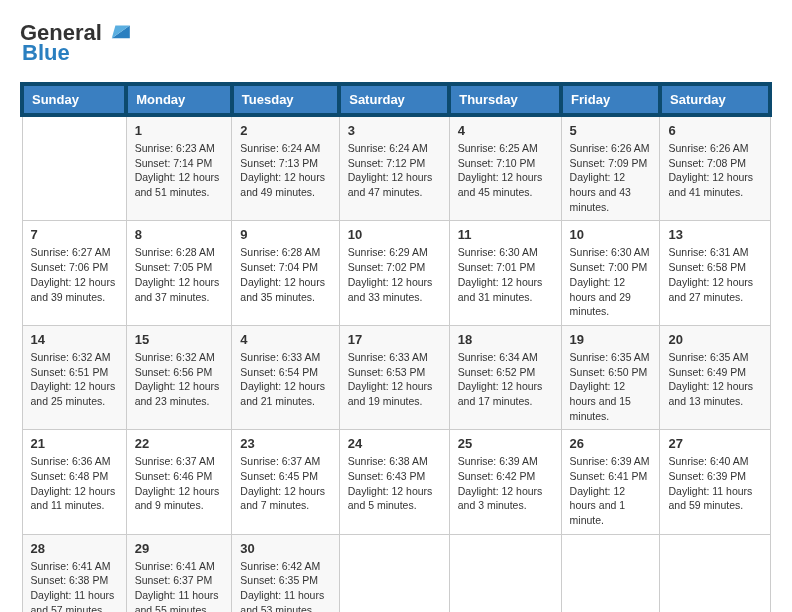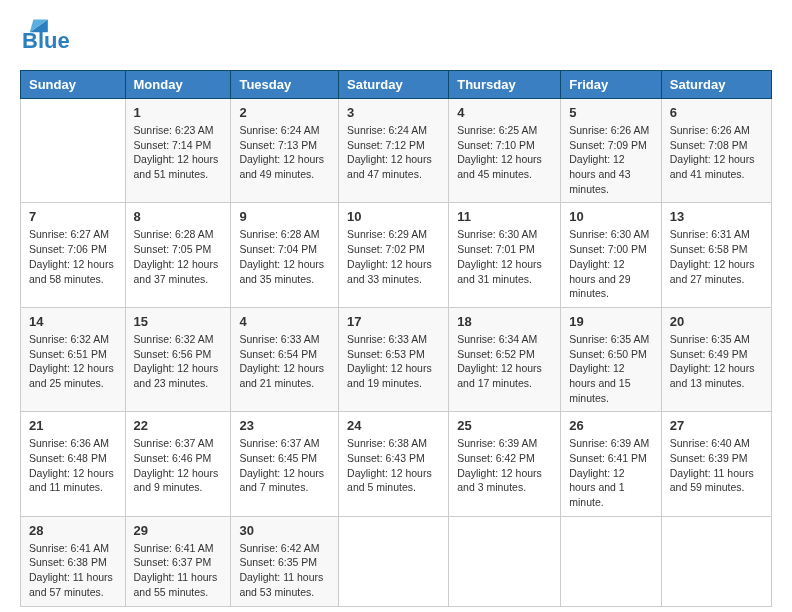--- a/index.html
+++ b/index.html
@@ -44,21 +44,21 @@
       border-collapse: collapse;
       font-size: 11px;
     }
     thead tr th {
       background-color: #3a7fc1;
       color: #fff;
       padding: 6px 8px;
       text-align: left;
       font-size: 13px;
       font-weight: bold;
-      border: 1px solid #0c4a6e;
+      border: 4px solid #0c4a6e;
     }
     tbody tr td {
       border: 1px solid #ccc;
       padding: 6px 8px;
       vertical-align: top;
       font-size: 11px;
       color: #333;
       min-height: 80px;
     }
     tbody tr:nth-child(odd) td {
@@ -82,20 +82,21 @@
     .empty-cell {
       background: #fff !important;
     }
   </style>
 </head>
 <body>
 
 <div class="header-section">
   <div class="logo">
     <div style="display:flex; align-items:center;">
+      <span style="font-size:22px; font-weight:bold; color:#333;">General</span>
       <svg class="logo-icon" viewBox="0 0 32 20" width="32" height="20" style="margin-left:2px;">
         <polygon points="8,18 28,18 28,4" fill="#2a7fc0"></polygon>
         <polygon points="8,18 28,4 12,4" fill="#5aaee0"></polygon>
       </svg>
     </div>
     <span style="font-size:22px; font-weight:bold; color:#2a7fc0; margin-top:-6px; padding-left:2px;">Blue</span>
   </div>
 </div>
 
 <table>
@@ -161,21 +162,21 @@
           <div>Daylight: 12 hours and 41 minutes.</div>
         </div>
       </td>
       </tr>
       <tr>
         <td>
         <span class="day-number">7</span>
         <div class="cell-info">
           <div>Sunrise: 6:27 AM</div>
           <div>Sunset: 7:06 PM</div>
-          <div>Daylight: 12 hours and 58 minutes.</div>
+          <div>Daylight: 12 hours and 39 minutes.</div>
         </div>
       </td>
         <td>
         <span class="day-number">8</span>
         <div class="cell-info">
           <div>Sunrise: 6:28 AM</div>
           <div>Sunset: 7:05 PM</div>
           <div>Daylight: 12 hours and 37 minutes.</div>
         </div>
       </td>

